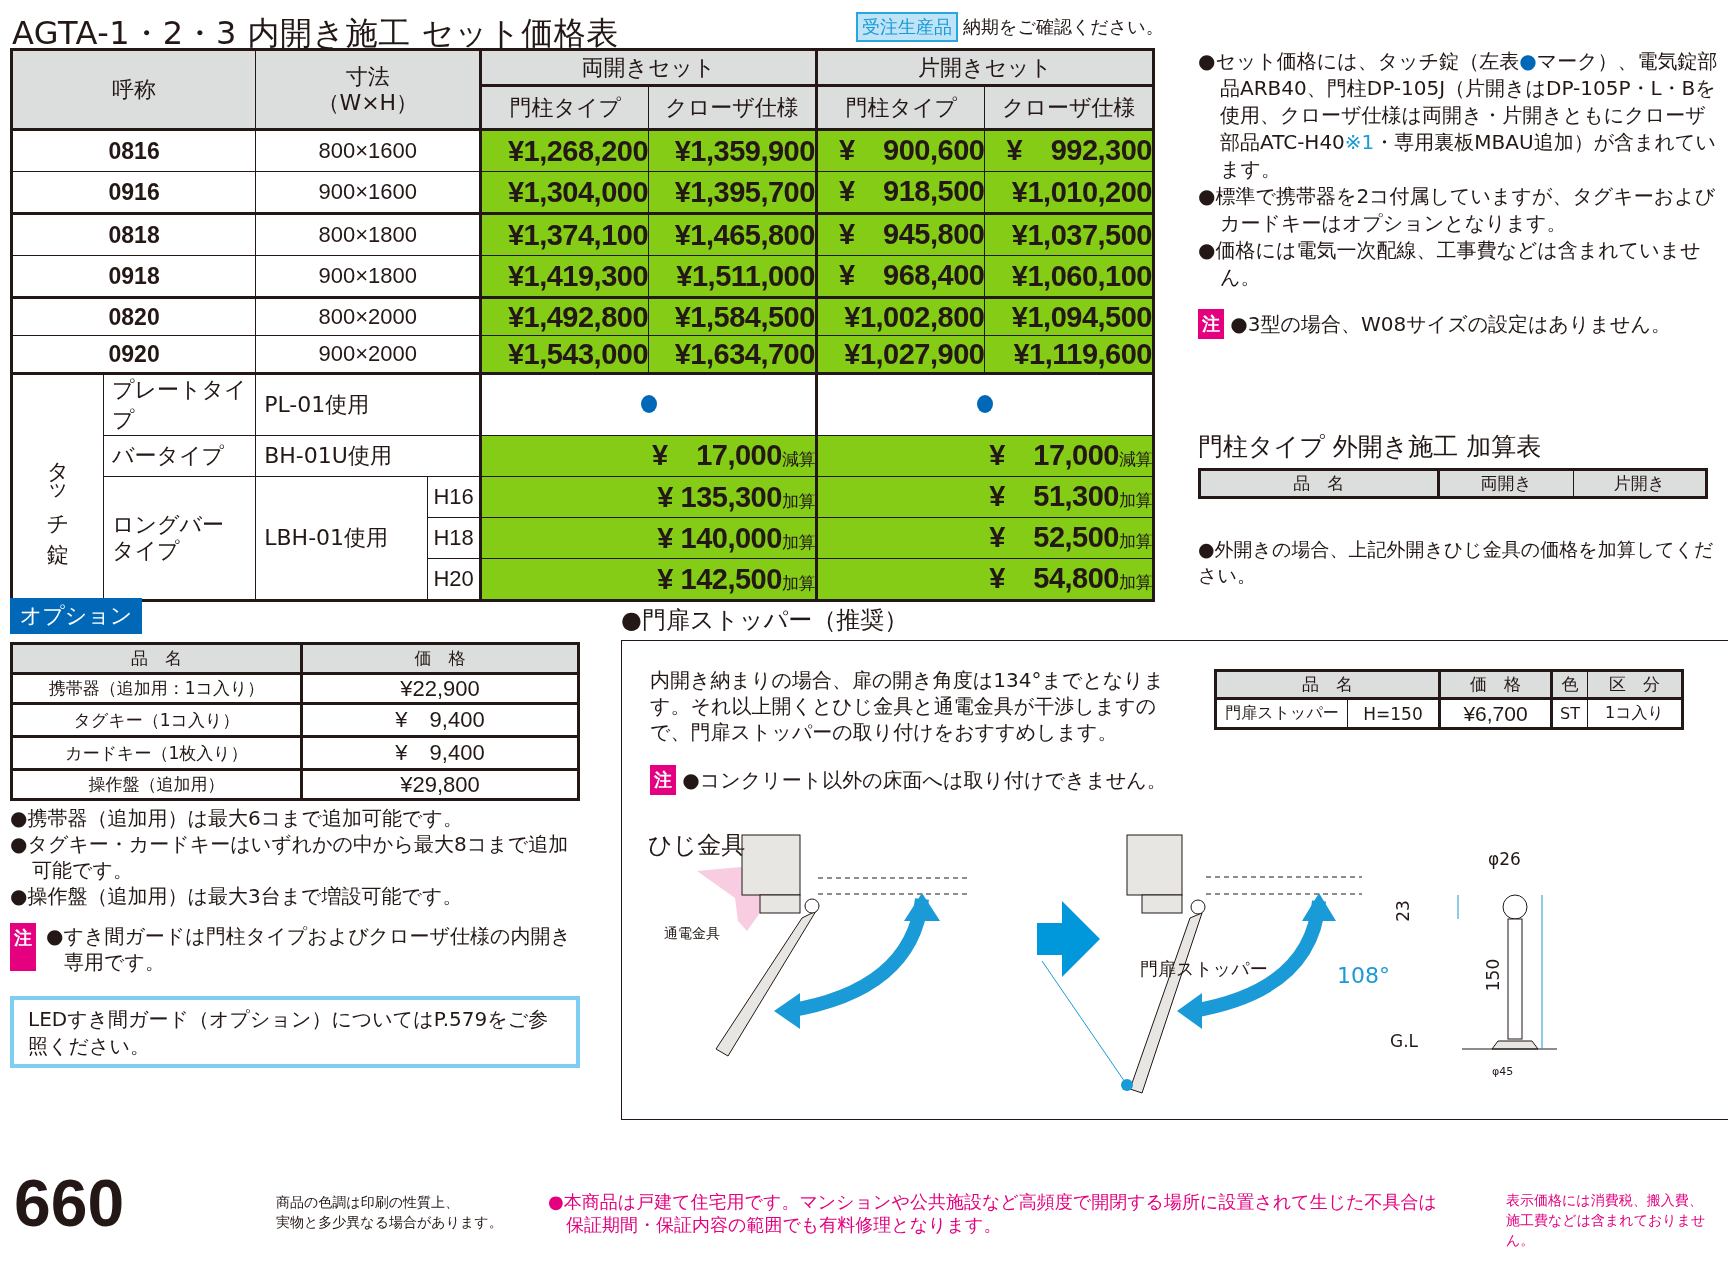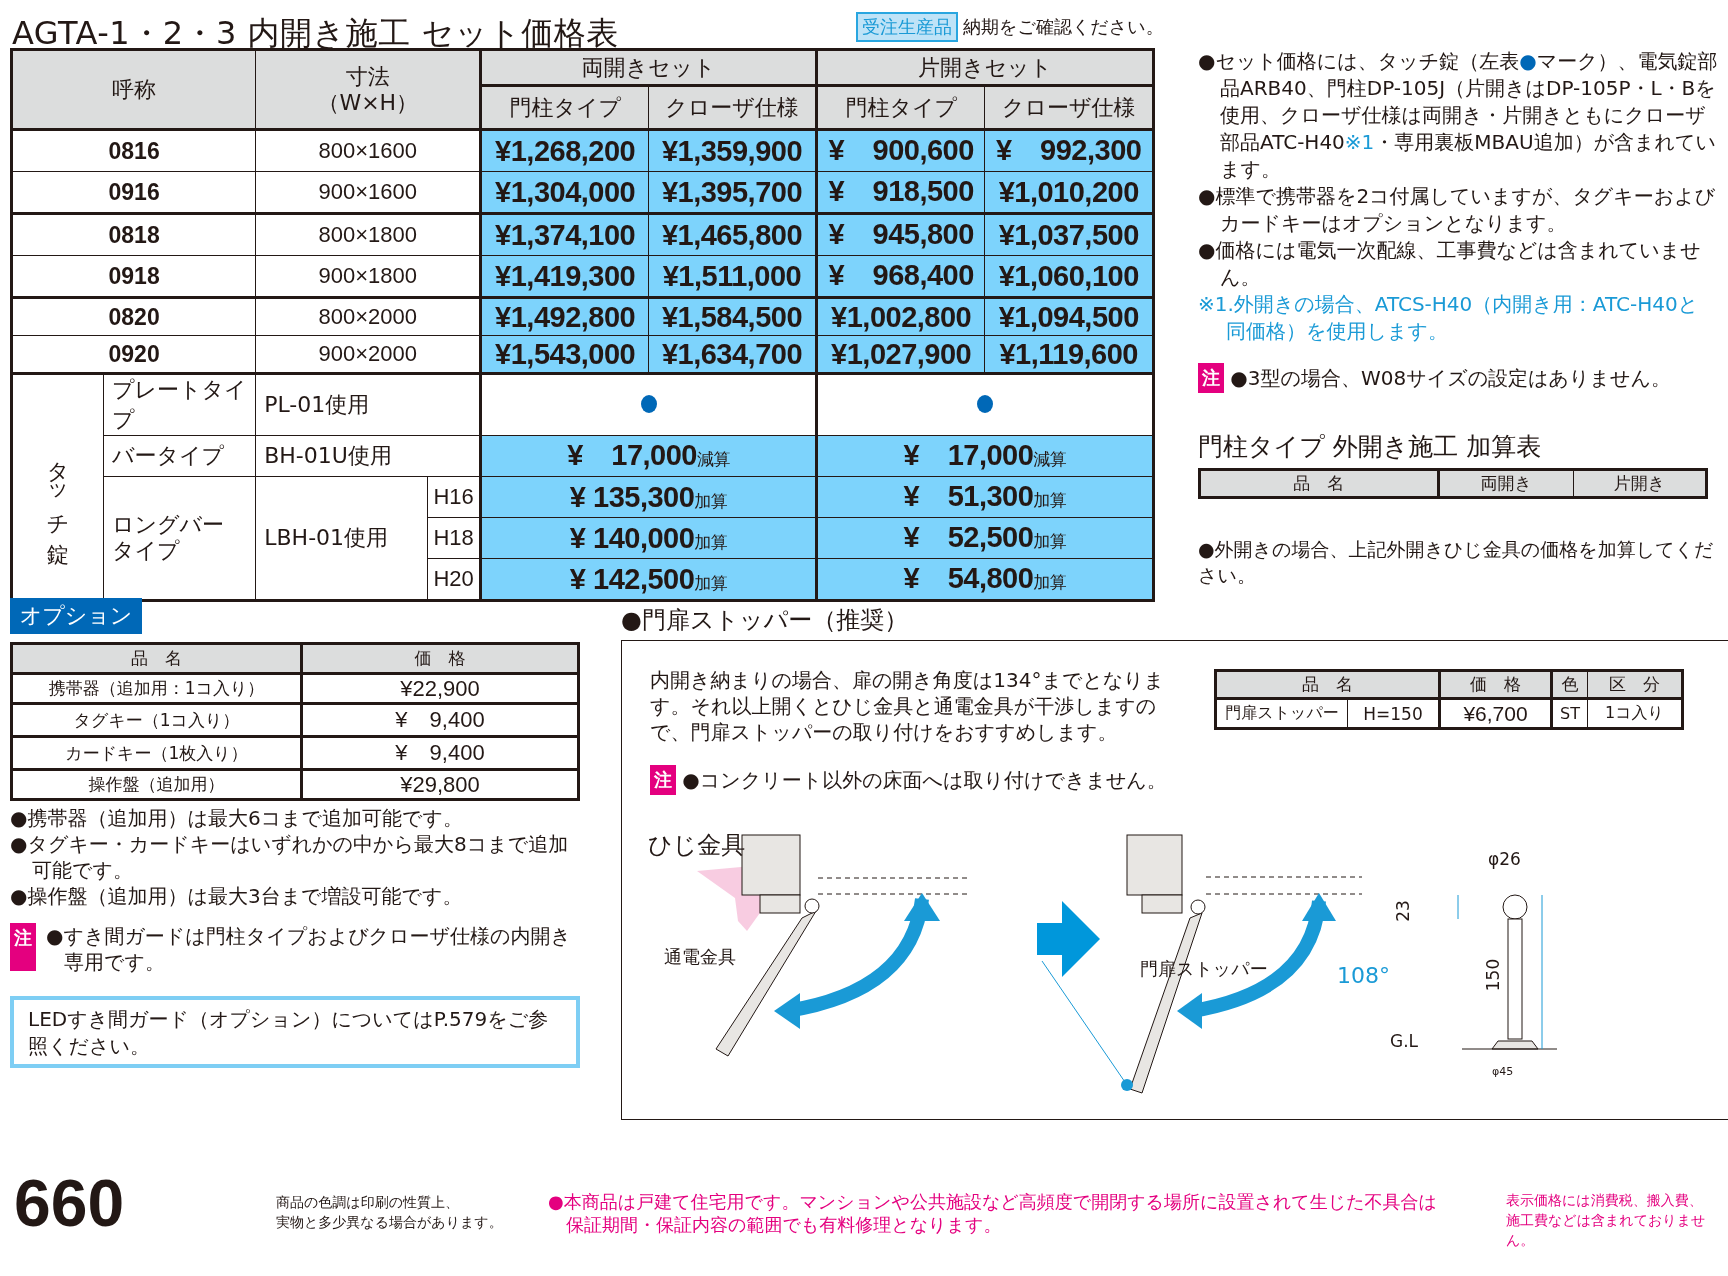--- a/index.html
+++ b/index.html
@@ -9,21 +9,21 @@
 .title{font-size:32px;letter-spacing:0.5px}
 .notice-badge{display:inline-block;background:#bfe3f7;color:#1a9ad6;border:2px solid #29a6e0;padding:1px 4px;font-size:18px}
 .notice-text{font-size:18px}
 table{border-collapse:collapse}
 .main-tbl{position:absolute;left:10px;top:48px;width:1145px;border:3px solid #231815}
 .main-tbl td,.main-tbl th{border:1px solid #231815;text-align:center;vertical-align:middle;font-weight:normal}
 .main-tbl th{background:#dcdddd;font-size:22px;height:44px}
 .main-tbl td{height:38px;font-size:22px}
 .main-tbl .code{font-family:"Liberation Sans",sans-serif;font-weight:bold;font-size:23px}
 .main-tbl .dim{font-size:22px;font-family:"Liberation Sans",sans-serif}
-.main-tbl .price{background:#7dd3fc;font-family:"Liberation Sans",sans-serif;font-weight:bold;font-size:29px;letter-spacing:-0.5px;text-align:center;white-space:pre}
+.main-tbl .price{background:#84cc16;font-family:"Liberation Sans",sans-serif;font-weight:bold;font-size:29px;letter-spacing:-0.5px;text-align:right;white-space:pre}
 .main-tbl .price-sm{font-family:"DejaVu Sans",sans-serif;font-size:17px;font-weight:normal}
 .main-tbl .thick-l{border-left:3px solid #231815}
 .main-tbl .thick-b{border-bottom:3px solid #231815}
 .main-tbl .left{text-align:left;padding-left:8px}
 .dot{display:inline-block;width:16px;height:18px;border-radius:50%;background:#0068b7}
 .right-notes{position:absolute;left:1198px;top:48px;width:520px;font-size:20px;line-height:27px}
 .right-notes p{padding-left:22px;text-indent:-22px}
 .blue{color:#1a9ad6}
 .note-box{display:inline-block;background:#e4007f;color:#fff;font-weight:bold;font-size:18px;width:26px;height:30px;text-align:center;line-height:30px;vertical-align:middle}
 .sub-title{font-size:25px}
@@ -158,21 +158,20 @@
     <td colspan="2" class="price thick-l"><span>¥ 142,500</span><span class="price-sm">加算</span></td>
     <td colspan="2" class="price thick-l"><span>¥　54,800</span><span class="price-sm">加算</span></td>
   </tr>
 </tbody>
   </table>
 
 <div class="right-notes">
   <p><span>●セット価格には、タッチ錠（左表</span><span style="color:#0068b7">●</span><span>マーク）、電気錠部品ARB40、門柱DP-105J（片開きはDP-105P・L・Bを使用、クローザ仕様は両開き・片開きともにクローザ部品ATC-H40</span><span class="blue">※1</span><span>・専用裏板MBAU追加）が含まれています。</span></p>
   <p>●標準で携帯器を2コ付属していますが、タグキーおよびカードキーはオプションとなります。</p>
   <p>●価格には電気一次配線、工事費などは含まれていません。</p>
-  <p class="blue" style="padding-left:28px;text-indent:-28px">※1.外開きの場合、ATCS-H40（内開き用：ATC-H40と同価格）を使用します。</p>
   <div style="margin-top:18px">
     <span class="note-box">注</span>
     <span style="font-size:20px;vertical-align:middle">●3型の場合、W08サイズの設定はありません。</span>
   </div>
 </div>
 
 <div class="abs sub-title" style="left:1198px;top:430px">門柱タイプ 外開き施工 加算表</div>
 <table class="small-tbl" style="left:1198px;top:468px;width:510px">
   <tbody>
       <tr style="height:28px">
@@ -278,21 +277,21 @@
     <g>
       <circle cx="893" cy="96" r="12" fill="#fff" stroke="#231815"></circle>
       <rect x="886" y="108" width="14" height="120" fill="#fff" stroke="#231815"></rect>
       <polygon points="870,238 876,230 910,230 916,238" fill="#e8e6e3" stroke="#231815"></polygon>
       <line x1="840" y1="238" x2="935" y2="238" stroke="#231815"></line>
       <line x1="920" y1="84" x2="920" y2="238" stroke="#1a9ad6"></line>
       <line x1="836" y1="84" x2="836" y2="108" stroke="#1a9ad6"></line>
     </g>
   </svg>
   <div class="abs" style="left:26px;top:188px;font-size:24px">ひじ金具</div>
-  <div class="abs" style="left:42px;top:304px;font-size:18px">通電金具</div>
+  <div class="abs" style="left:42px;top:284px;font-size:14px">通電金具</div>
   <div class="abs" style="left:518px;top:316px;font-size:18px">門扉ストッパー</div>
   <div class="abs blue" style="left:715px;top:322px;font-size:22px">108°</div>
   <div class="abs" style="left:866px;top:208px;font-size:17px">φ26</div>
   <div class="abs" style="left:770px;top:260px;font-size:17px;transform:rotate(-90deg)">23</div>
   <div class="abs" style="left:855px;top:324px;font-size:17px;transform:rotate(-90deg)">150</div>
   <div class="abs" style="left:768px;top:390px;font-size:17px">G.L</div>
   <div class="abs" style="left:870px;top:424px;font-size:11px">φ45</div>
 </div>
 
 <div class="footer-page">660</div>

